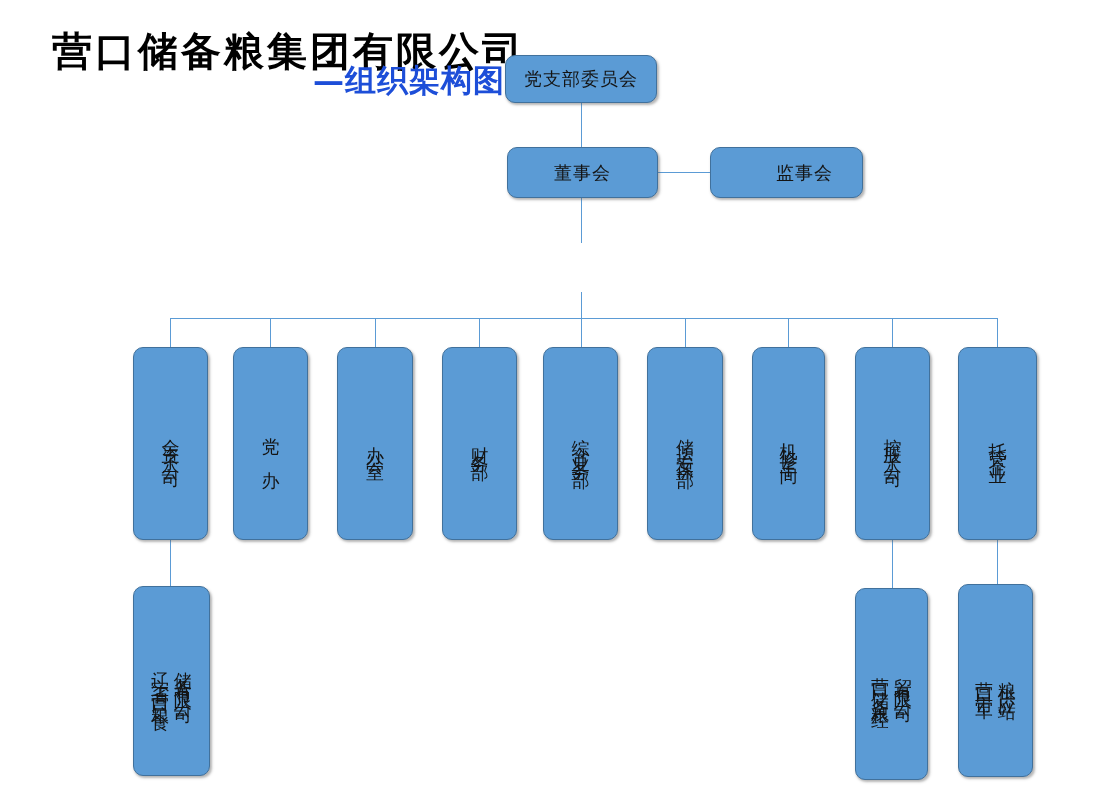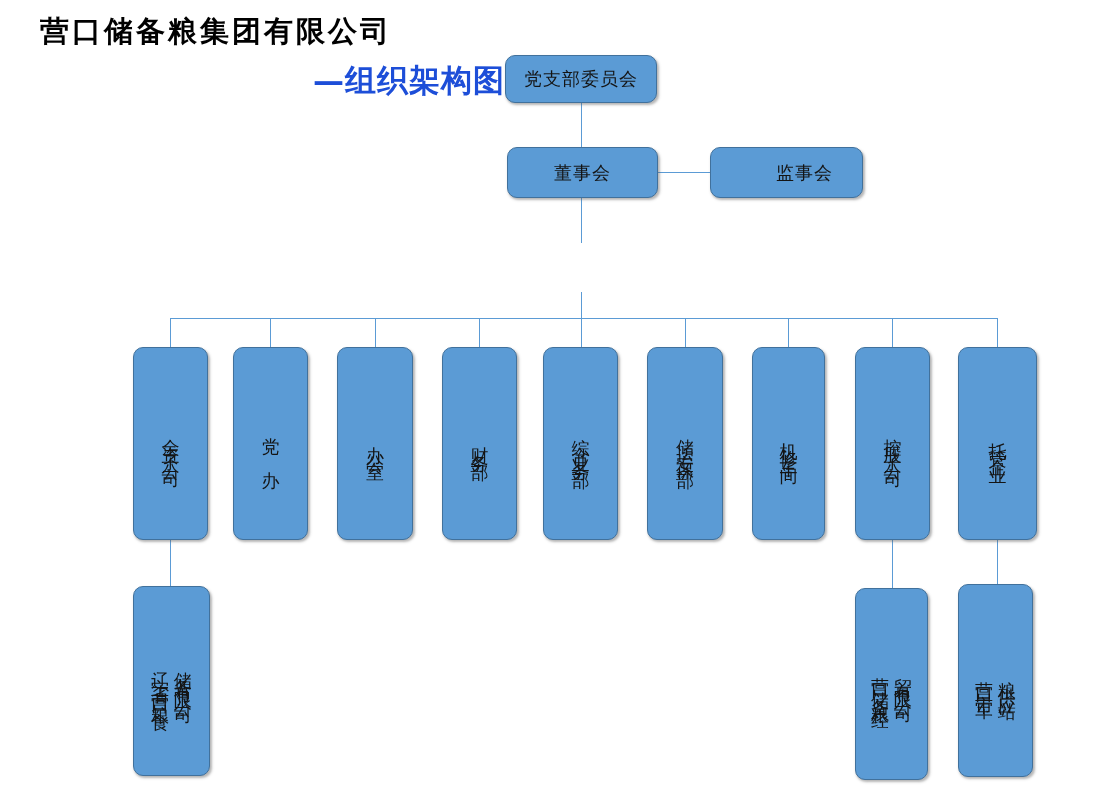--- a/index.html
+++ b/index.html
@@ -12,26 +12,26 @@
     position: relative;
     width: 1099px;
     height: 799px;
     background: #ffffff;
     overflow: hidden;
   }
   .page-title {
     position: absolute;
     left: 40px;
     top: 12px;
-    font-size: 29px;
+    font-size: 40px;
     font-weight: bold;
     color: #000000;
     letter-spacing: 3px;
     white-space: nowrap;
-    margin: 0;
+    margin: 12px;
   }
   .page-subtitle {
     position: absolute;
     left: 313px;
     top: 60px;
     font-size: 31px;
     font-weight: bold;
     color: #1d4ed8;
     letter-spacing: 1px;
     white-space: nowrap;

